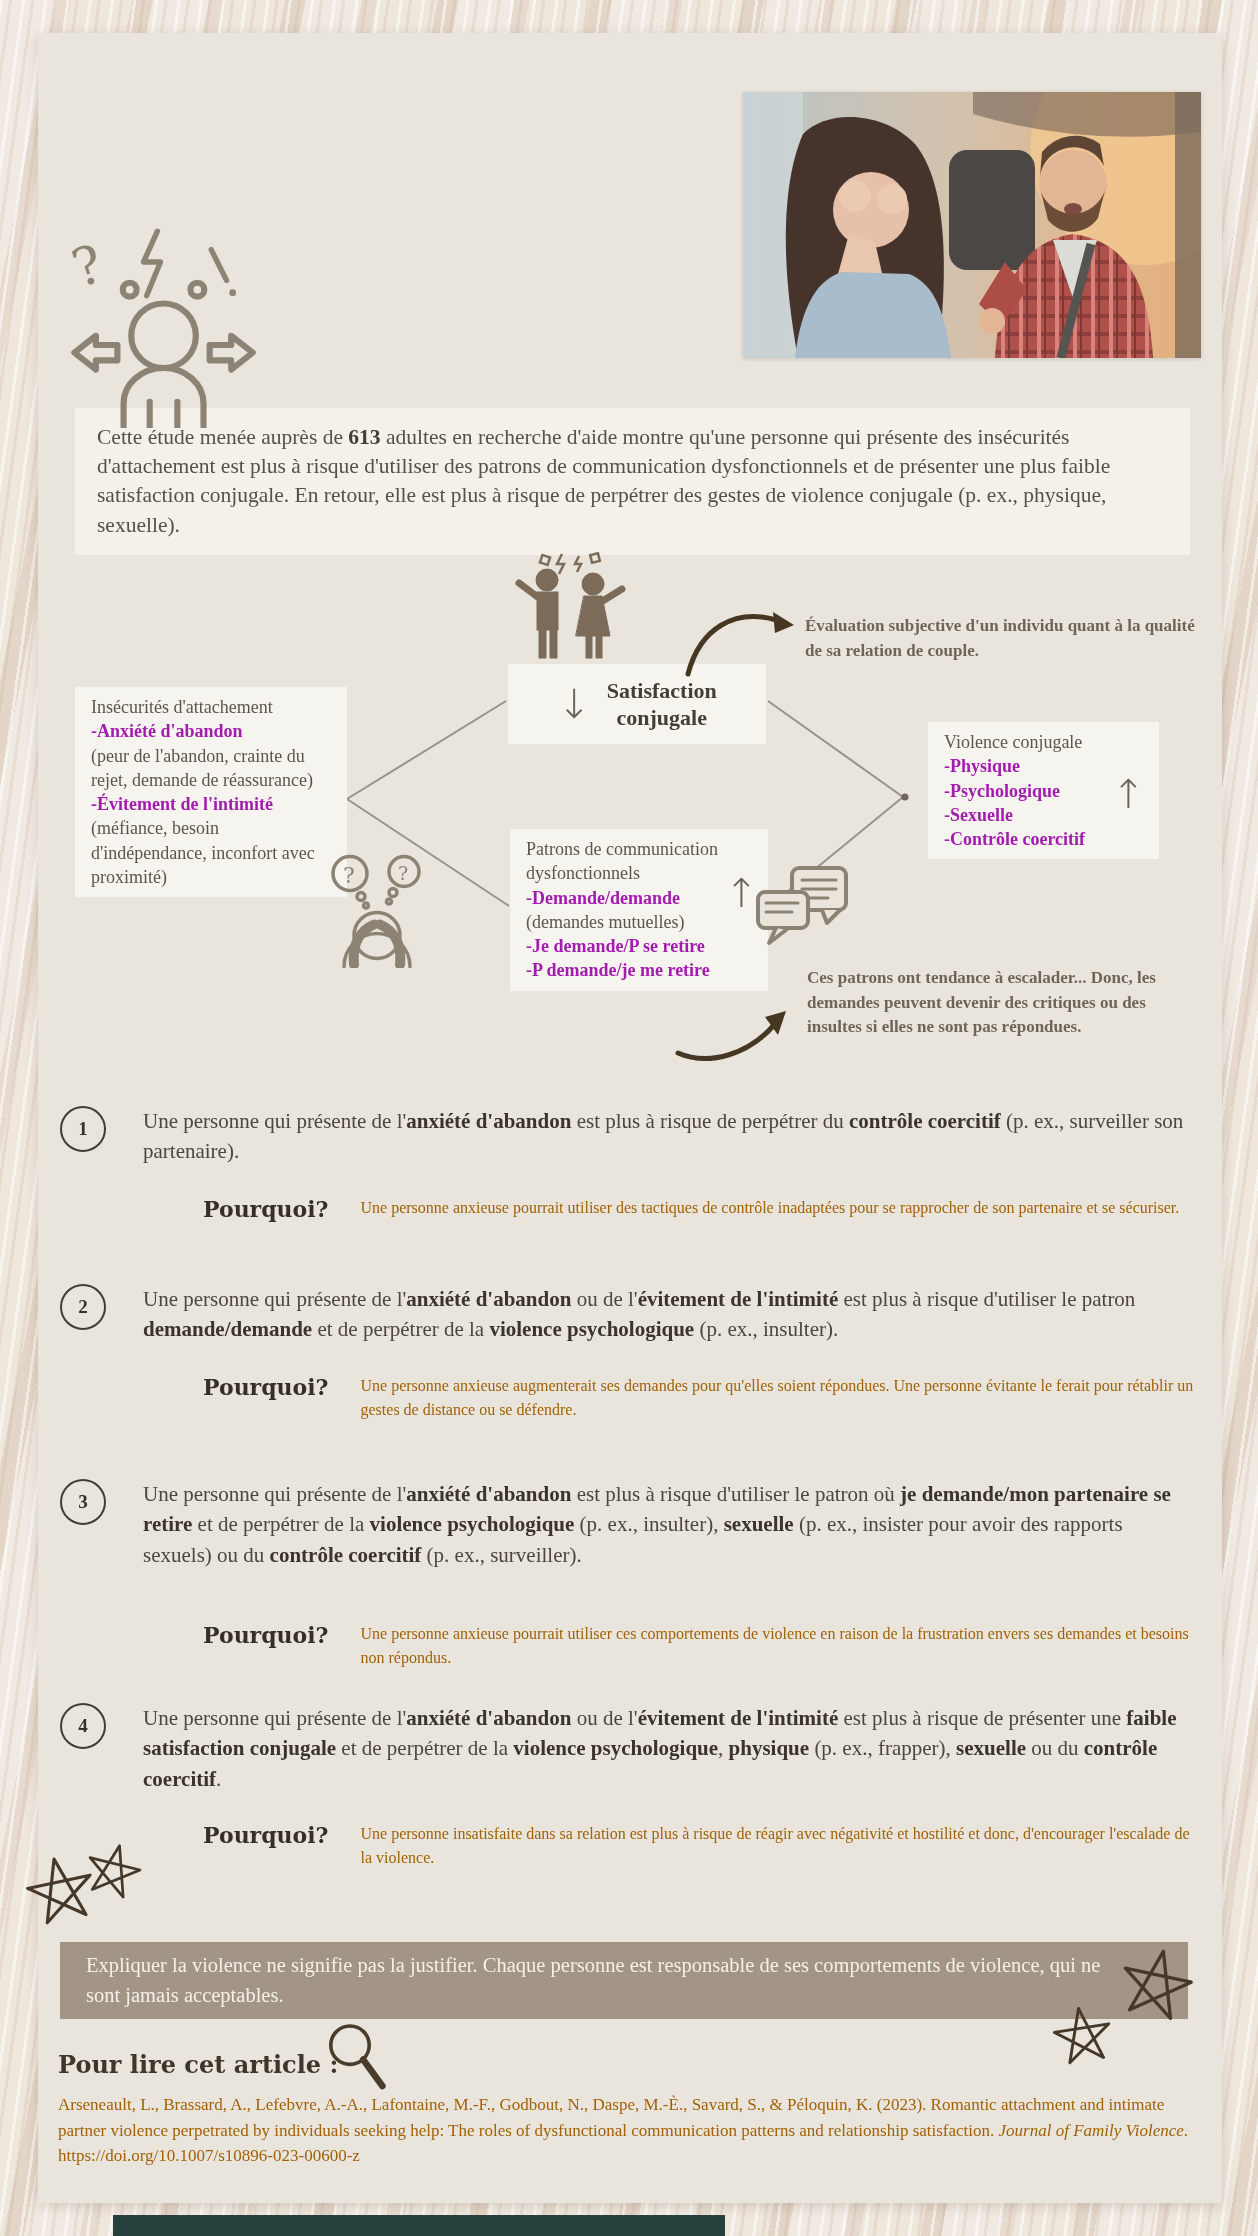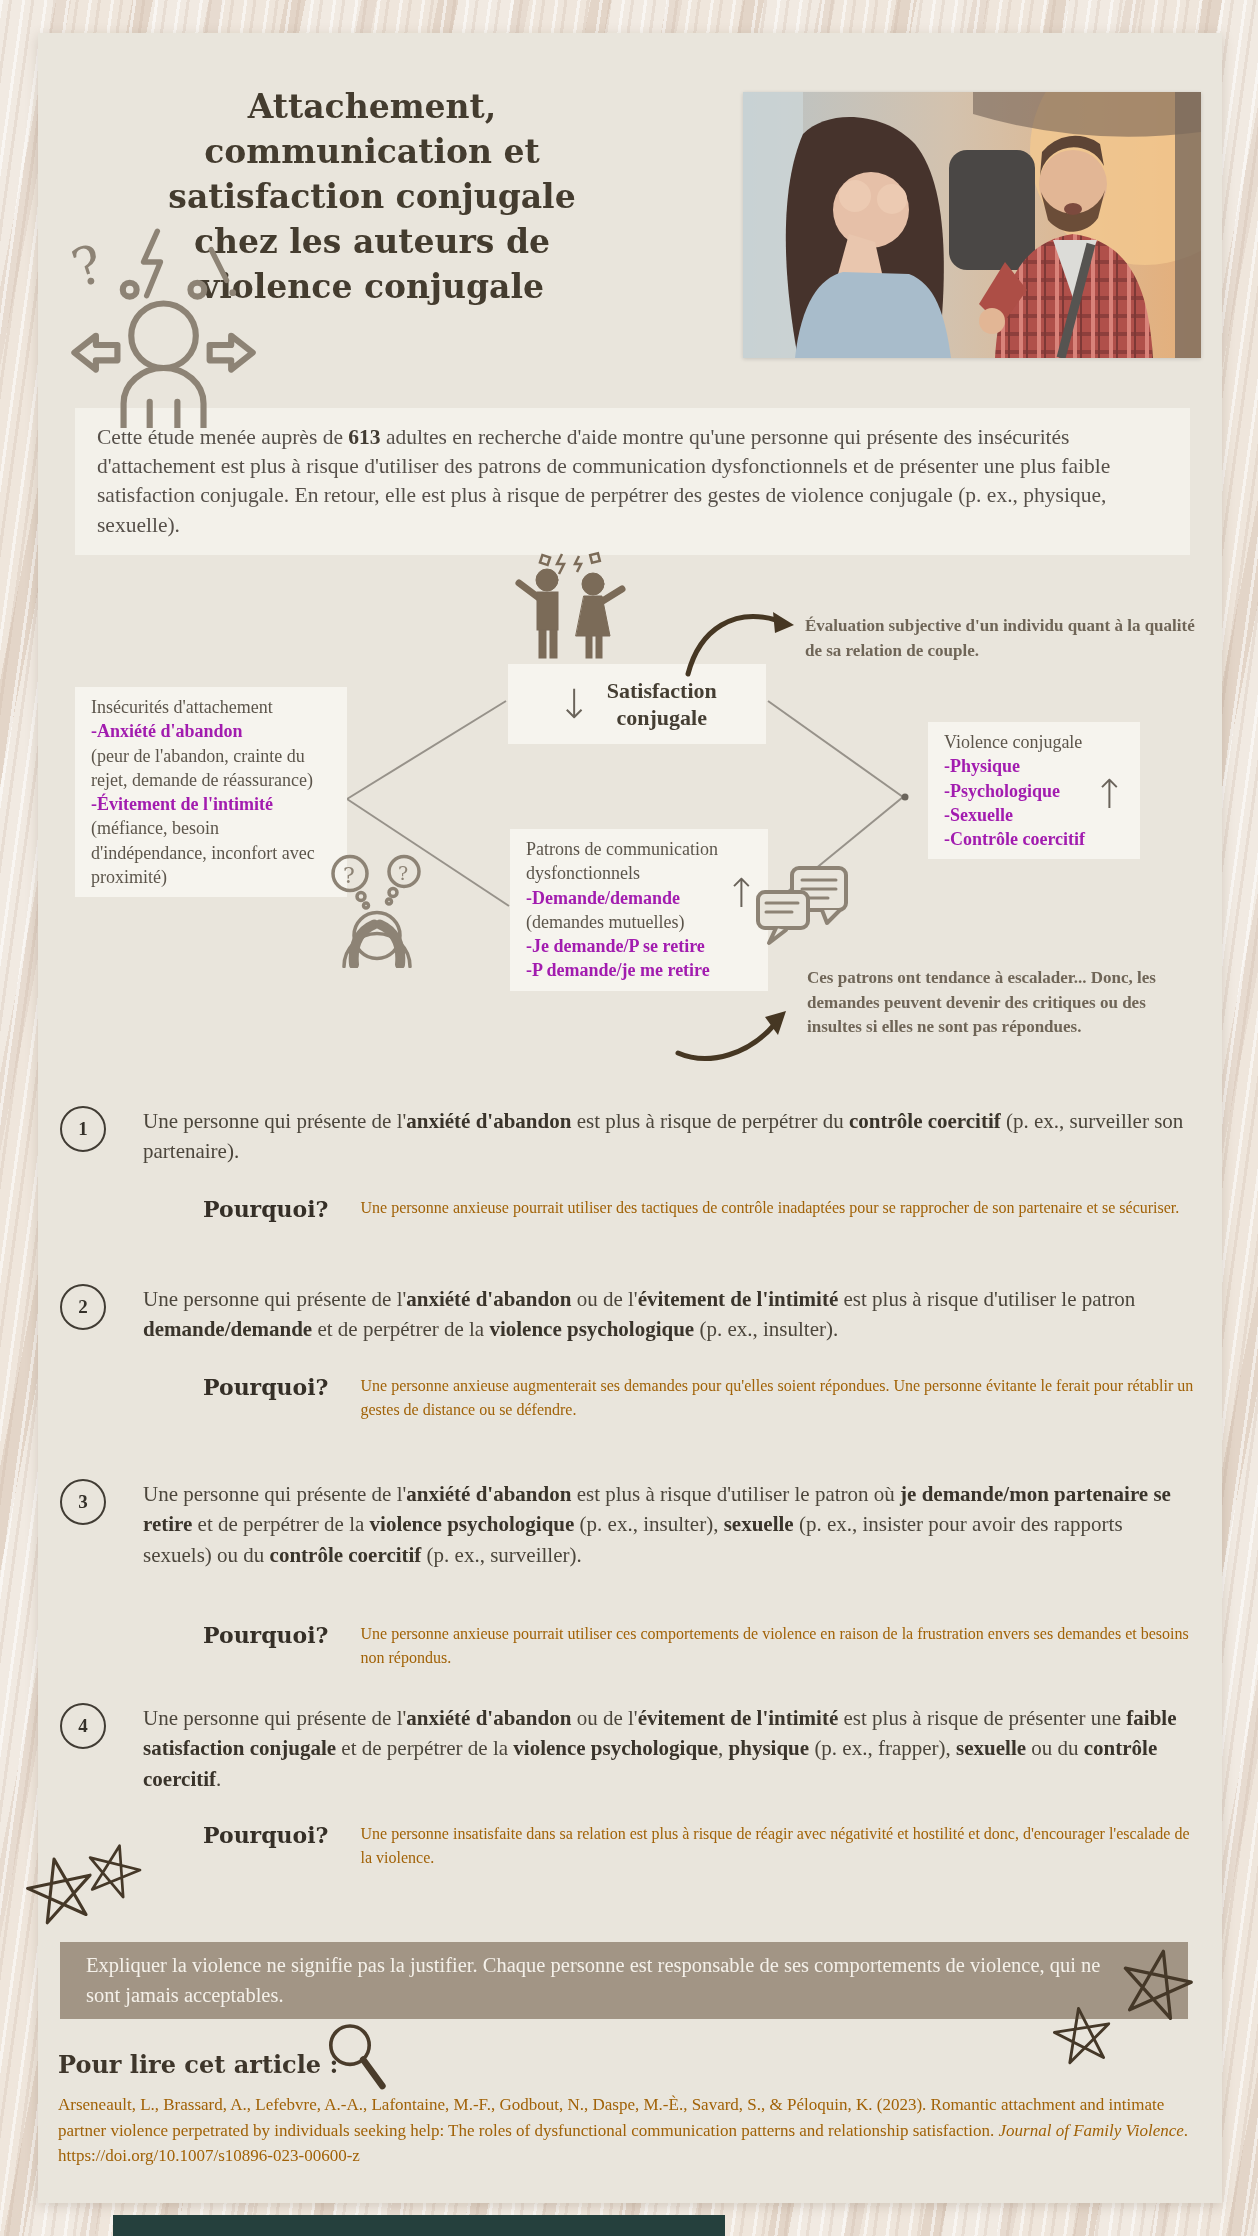--- a/index.html
+++ b/index.html
@@ -42,21 +42,21 @@
   .wbox b{ color:#a21caf; }
 
   .satbox{
     left:508px; top:664px; width:258px; height:80px;
     display:flex; align-items:center; justify-content:center; gap:16px;
   }
   .satbox .dn{ font-family:"DejaVu Sans", sans-serif; font-size:40px; font-weight:300; color:#6a635a; line-height:1; }
   .satbox .lbl{ font-weight:bold; font-size:22px; line-height:1.25; color:#453e33; text-align:center; white-space:pre-line; }
 
   .attbox{ left:75px; top:687px; width:272px; }
-  .viobox{ left:928px; top:722px; width:212px; padding-right:52px; }
+  .viobox{ left:928px; top:722px; width:231px; padding-right:52px; }
   .patbox{ left:510px; top:829px; width:258px; padding-right:44px; }
   .uparrow{
     position:absolute; font-family:"DejaVu Sans", sans-serif;
     font-size:40px; font-weight:300; color:#6a635a; line-height:1;
   }
   .viobox .uparrow{ right:14px; top:52px; }
   .patbox .uparrow{ right:10px; top:44px; }
 
   .note{ font-size:17px; line-height:1.45; color:#6f6557; font-weight:bold; z-index:2; }
   .note-sat{ left:805px; top:614px; width:390px; }
@@ -92,21 +92,20 @@
 
   .footerbar{ left:113px; top:2215px; width:612px; height:21px; background:#25403d; z-index:4; }
 </style>
 </head>
 <body>
 
 <div class="page">
 
   <div class="card"></div>
 
-  <div class="abs title">Attachement, communication et satisfaction conjugale chez les auteurs de violence conjugale</div>
 
   <svg class="abs photo" viewBox="0 0 458 266" preserveAspectRatio="none">
     <defs>
       <linearGradient id="pbg" x1="0" y1="0" x2="1" y2="0">
         <stop offset="0" stop-color="#b9c3c6"></stop>
           <stop offset="0.45" stop-color="#d3c2ae"></stop>
           <stop offset="1" stop-color="#e5ae78"></stop>
       </linearGradient>
       <pattern id="plaid" width="18" height="18" patternUnits="userSpaceOnUse">
         <rect width="18" height="18" fill="#b0504a"></rect>

